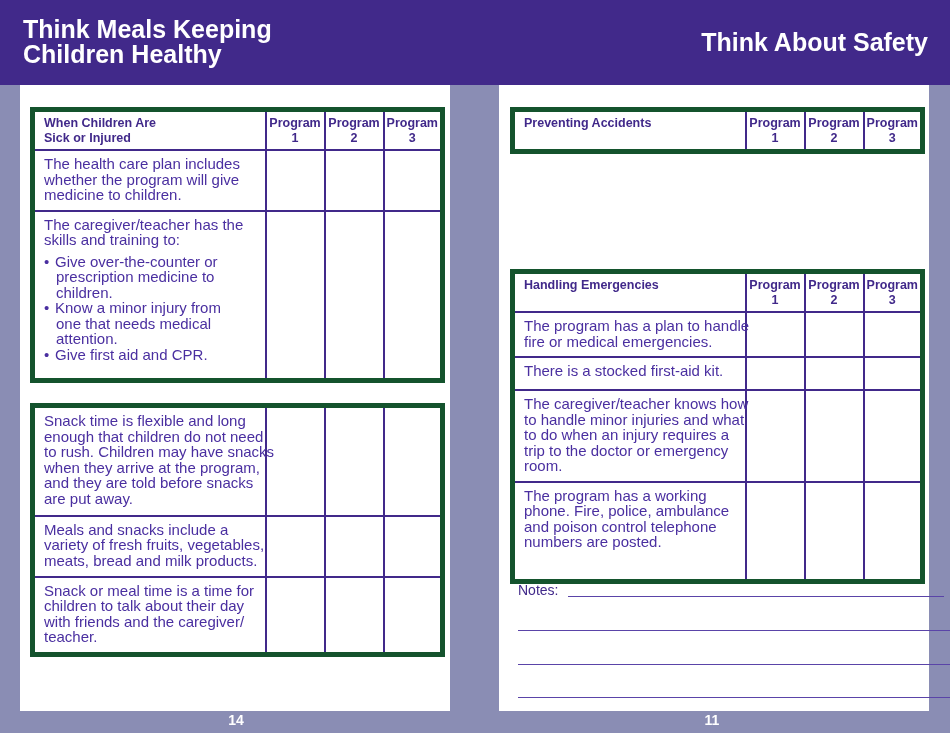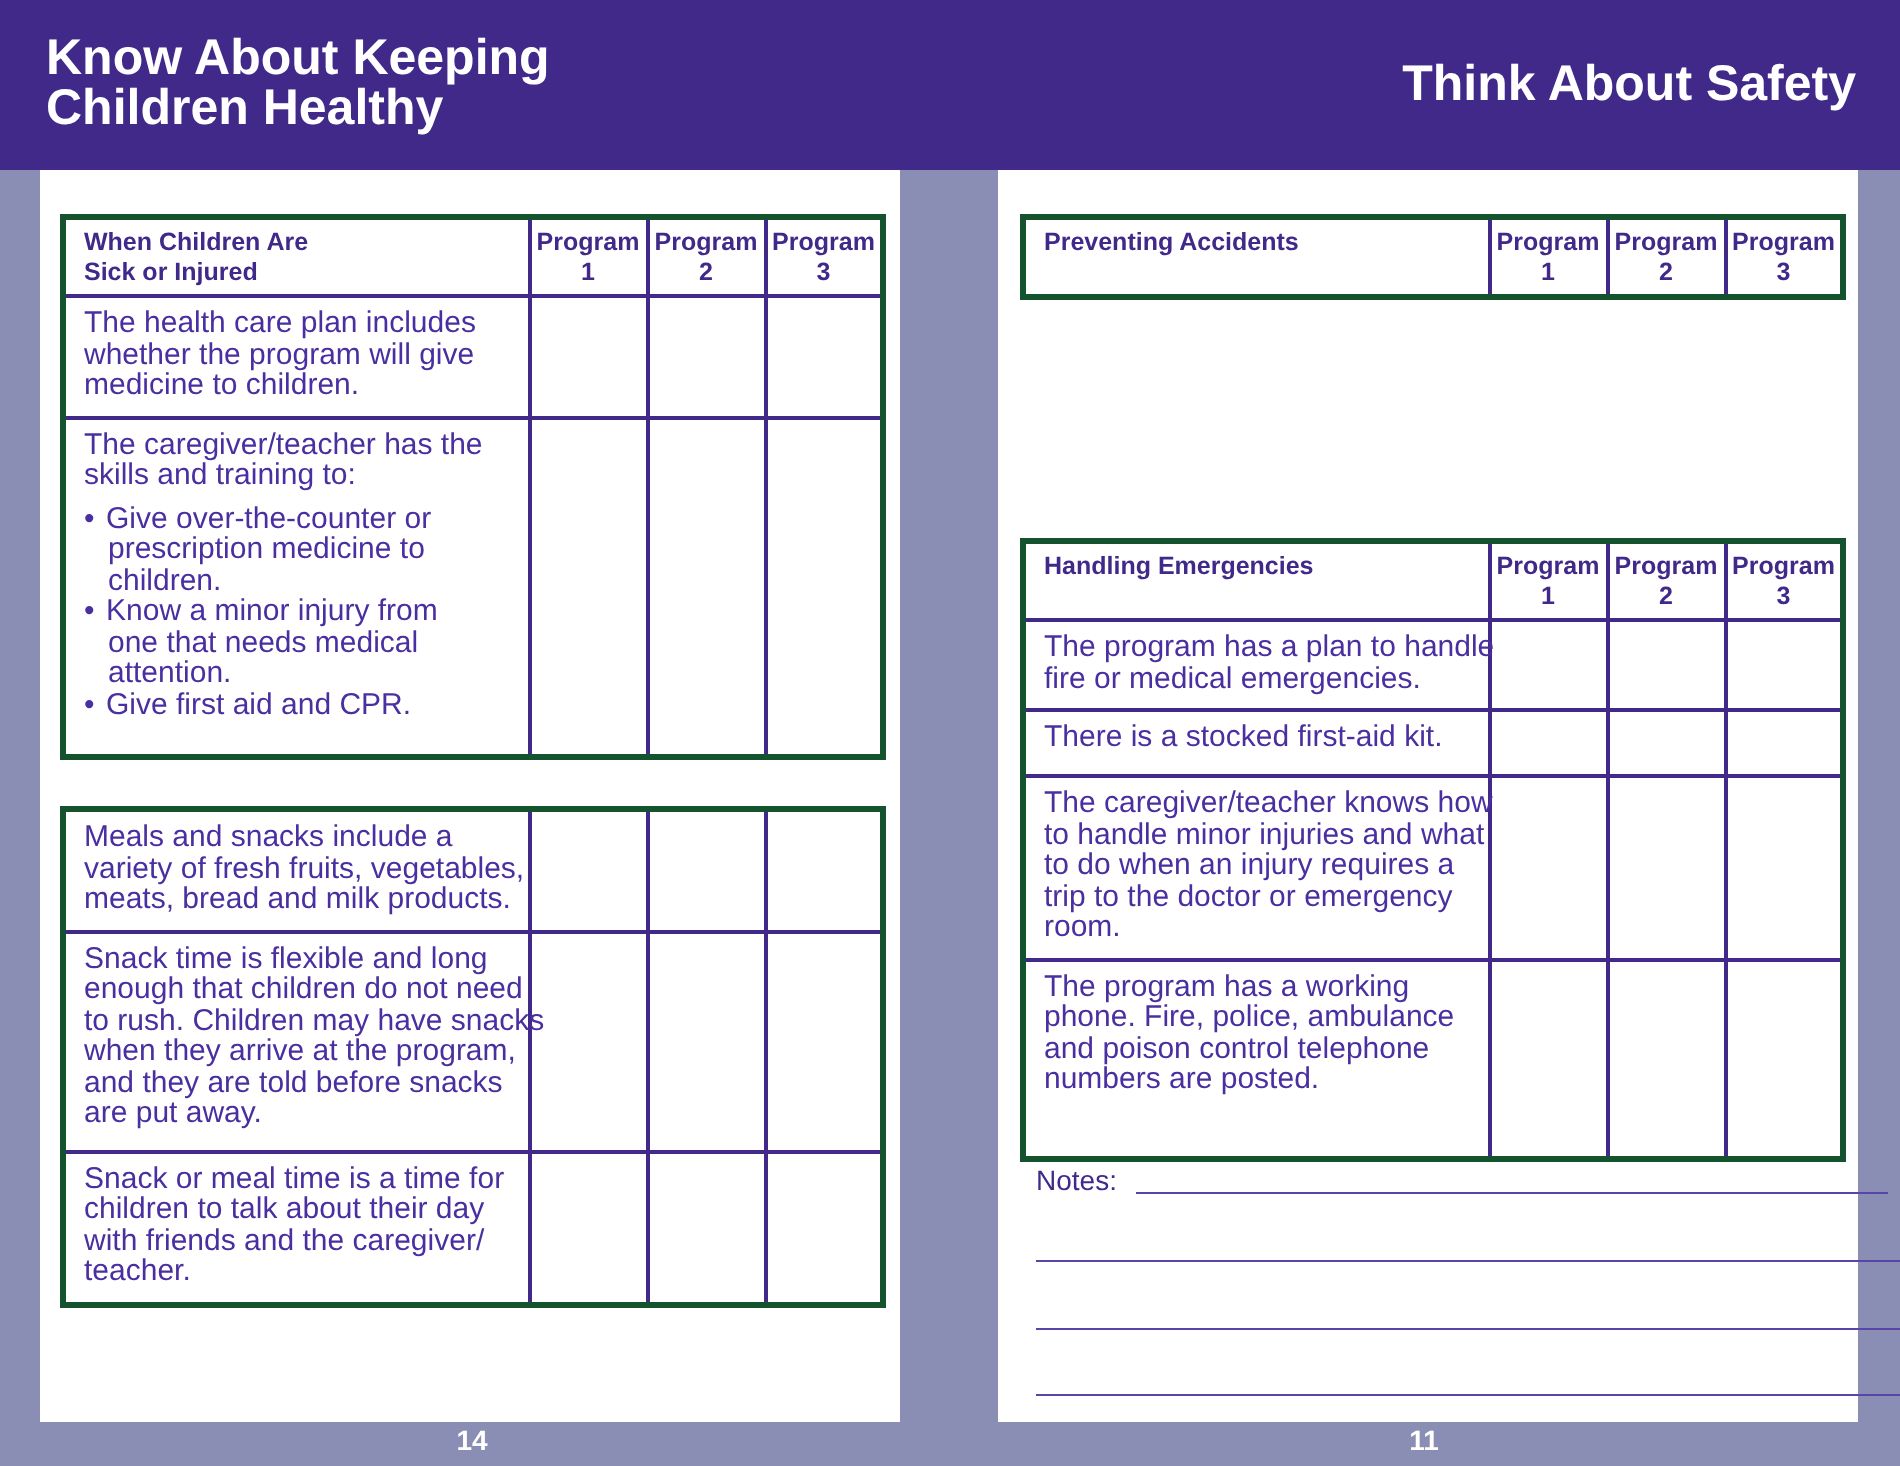--- a/index.html
+++ b/index.html
@@ -29,21 +29,21 @@
     .page-right { left: 499px; width: 430px; }
     .page-num {
       position: absolute; top: 712px; color: #fff; font-weight: bold;
       font-size: 14px; width: 40px; text-align: center;
     }
     .pn-left { left: 216px; }
     .pn-right { left: 692px; }
 
     table.checklist {
       position: absolute; border-collapse: collapse;
-      border: 3px solid #14532d; table-layout: fixed;
+      border: 5px solid #14532d; table-layout: fixed;
     }
     table.checklist td, table.checklist th {
       border: 2px solid #41298a; vertical-align: top;
     }
     table.checklist th {
       font-weight: bold; font-size: 12.5px; line-height: 15px;
       padding: 4px 2px 3px 2px; text-align: center;
     }
     table.checklist th.topic {
       text-align: left; padding-left: 9px;
@@ -73,21 +73,21 @@
     }
     .note-line {
       position: absolute; height: 0; border-top: 1px solid #5a44a8;
     }
   </style>
 </head>
 <body>
 
 <div class="header-band"></div>
 <div class="title-left">
-  <div>Know About Keeping</div>
+  <div>Think Meals Keeping</div>
   <div>Children Healthy</div>
 </div>
 <div class="title-right">Think About Safety</div>
 
 <div class="page page-left"></div>
 <div class="page page-right"></div>
 
 <table class="checklist t1">
   <colgroup>
       <col class="c-topic">
@@ -152,43 +152,43 @@
   </table>
 
 <table class="checklist t2">
   <colgroup>
       <col class="c-topic">
       <col class="c-prog">
       <col class="c-prog">
       <col class="c-prog">
     </colgroup>
   <tbody>
-  <tr style="height:61px">
-    <td class="item">
-      <span class="line">Meals and snacks include a</span>
-      <span class="line">variety of fresh fruits, vegetables,</span>
-      <span class="line">meats, bread and milk products.</span>
-    </td>
-    <td></td>
-    <td></td>
-    <td></td>
-  </tr>
   <tr style="height:110px">
     <td class="item">
       <span class="line">Snack time is flexible and long</span>
       <span class="line">enough that children do not need</span>
       <span class="line">to rush. Children may have snacks</span>
       <span class="line">when they arrive at the program,</span>
       <span class="line">and they are told before snacks</span>
       <span class="line">are put away.</span>
     </td>
     <td></td>
     <td></td>
     <td></td>
   </tr>
+  <tr style="height:61px">
+    <td class="item">
+      <span class="line">Meals and snacks include a</span>
+      <span class="line">variety of fresh fruits, vegetables,</span>
+      <span class="line">meats, bread and milk products.</span>
+    </td>
+    <td></td>
+    <td></td>
+    <td></td>
+  </tr>
   <tr style="height:73px">
     <td class="item">
       <span class="line">Snack or meal time is a time for</span>
       <span class="line">children to talk about their day</span>
       <span class="line">with friends and the caregiver/</span>
       <span class="line">teacher.</span>
     </td>
     <td></td>
     <td></td>
     <td></td>

